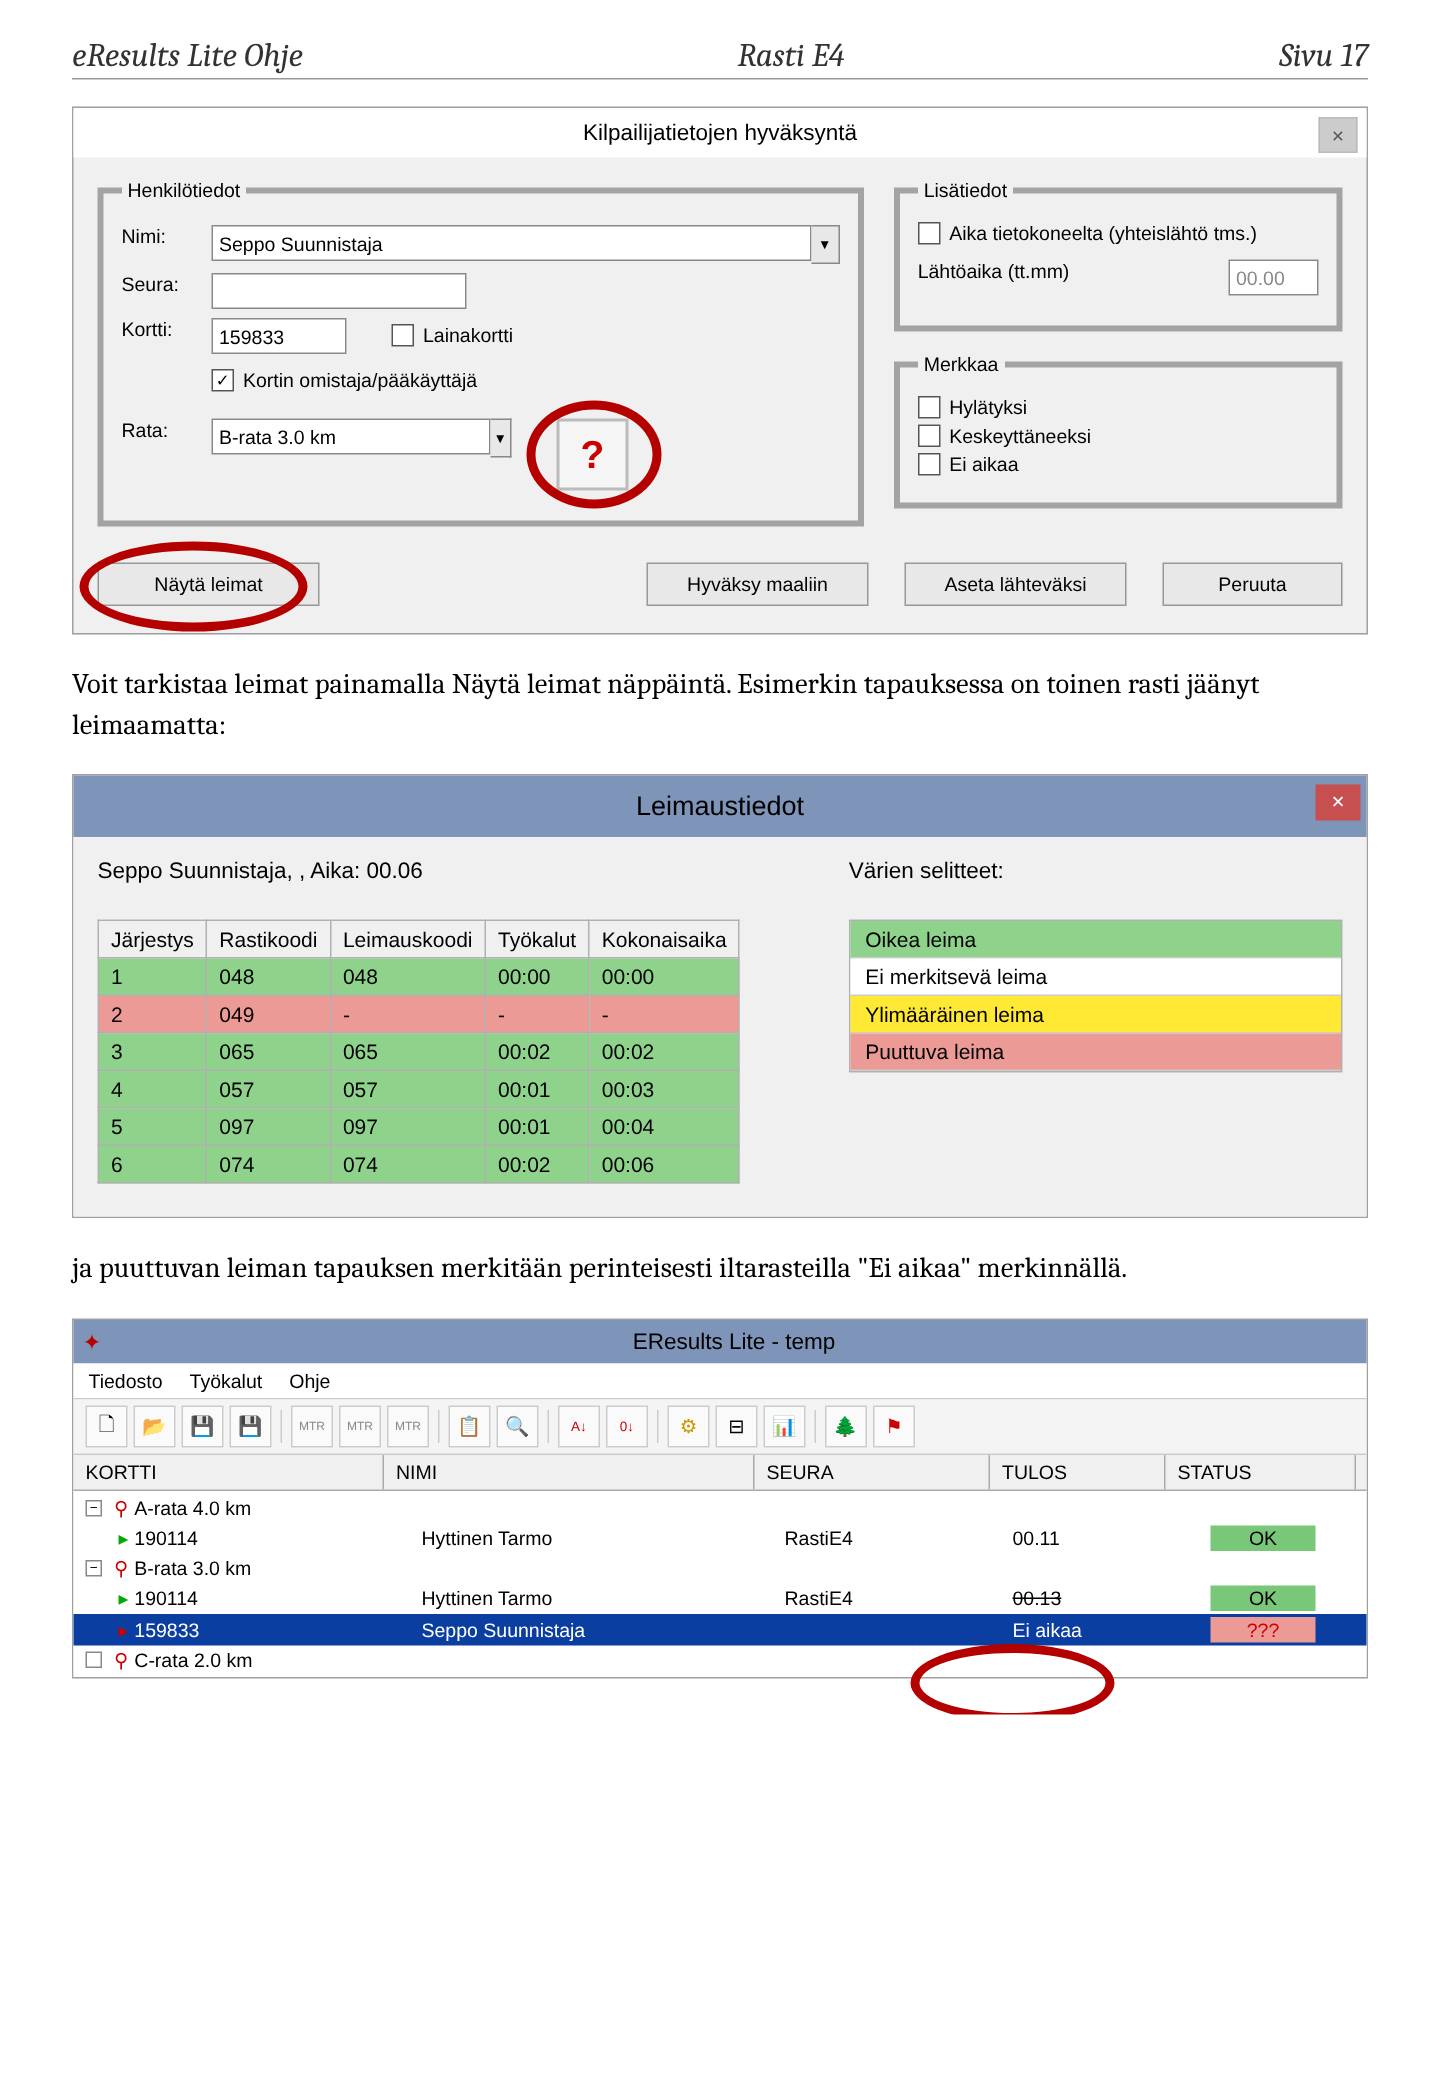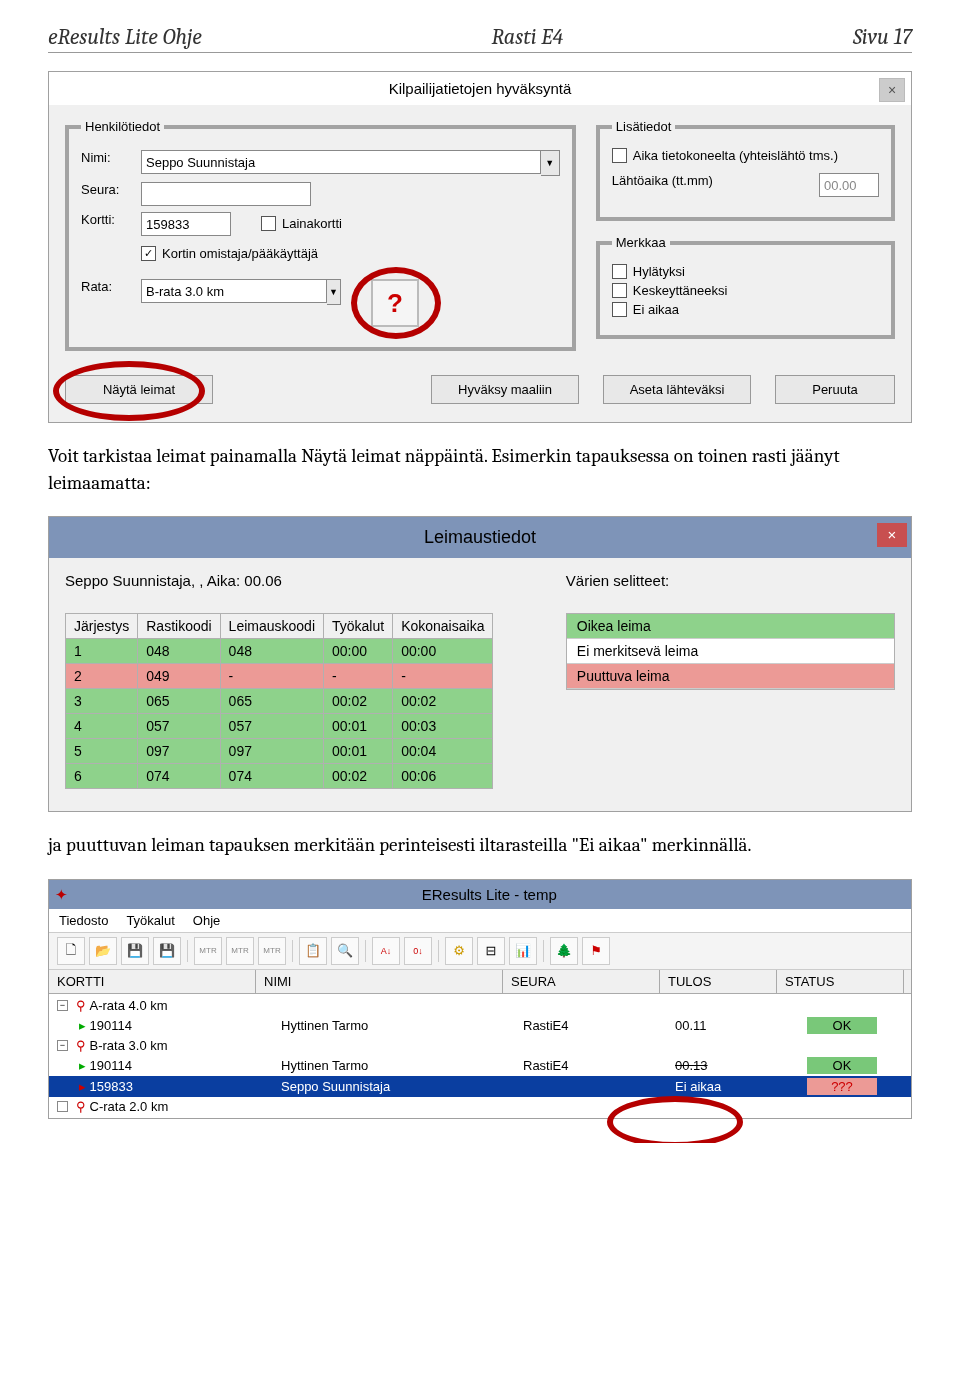--- a/index.html
+++ b/index.html
@@ -226,20 +226,21 @@
                 <td>00:06</td>
               </tr>
             </tbody>
       </table>
     </div>
     <div style="flex:1">
       <div class="leim-info">Värien selitteet:</div>
       <div class="legend-box" id="legend-box">
             <div class="lg-green">Oikea leima</div>
             <div class="lg-white">Ei merkitsevä leima</div>
+            <div class="lg-yellow">Ylimääräinen leima</div>
             <div class="lg-red">Puuttuva leima</div>
           </div>
     </div>
   </div>
 </div>
 
 <p class="para">ja puuttuvan leiman tapauksen merkitään perinteisesti iltarasteilla "Ei aikaa" merkinnällä.</p>
 
 <div class="main-win">
   <div class="main-title">

